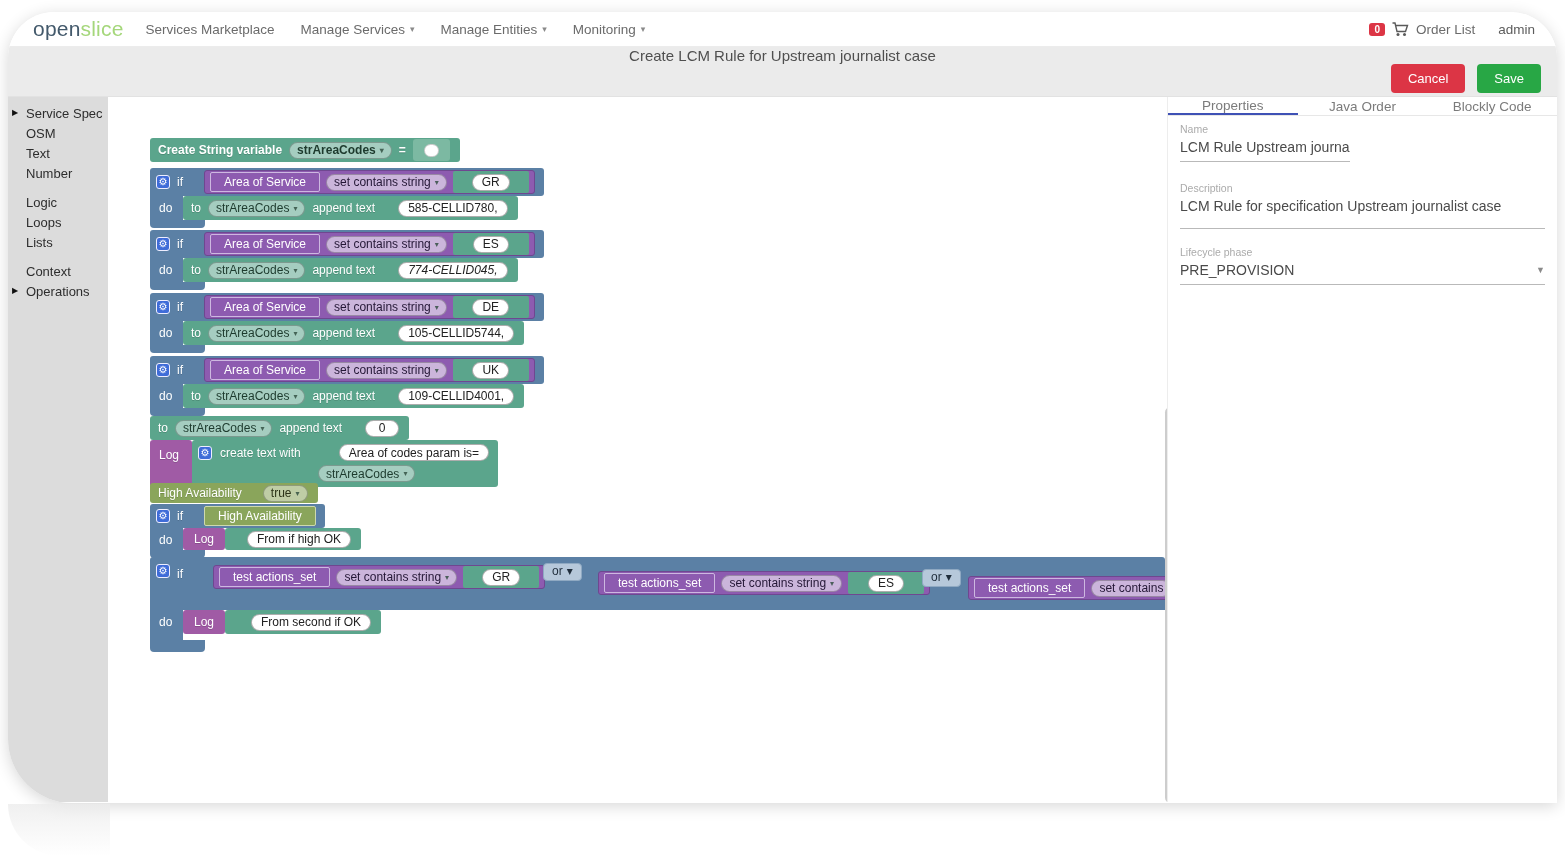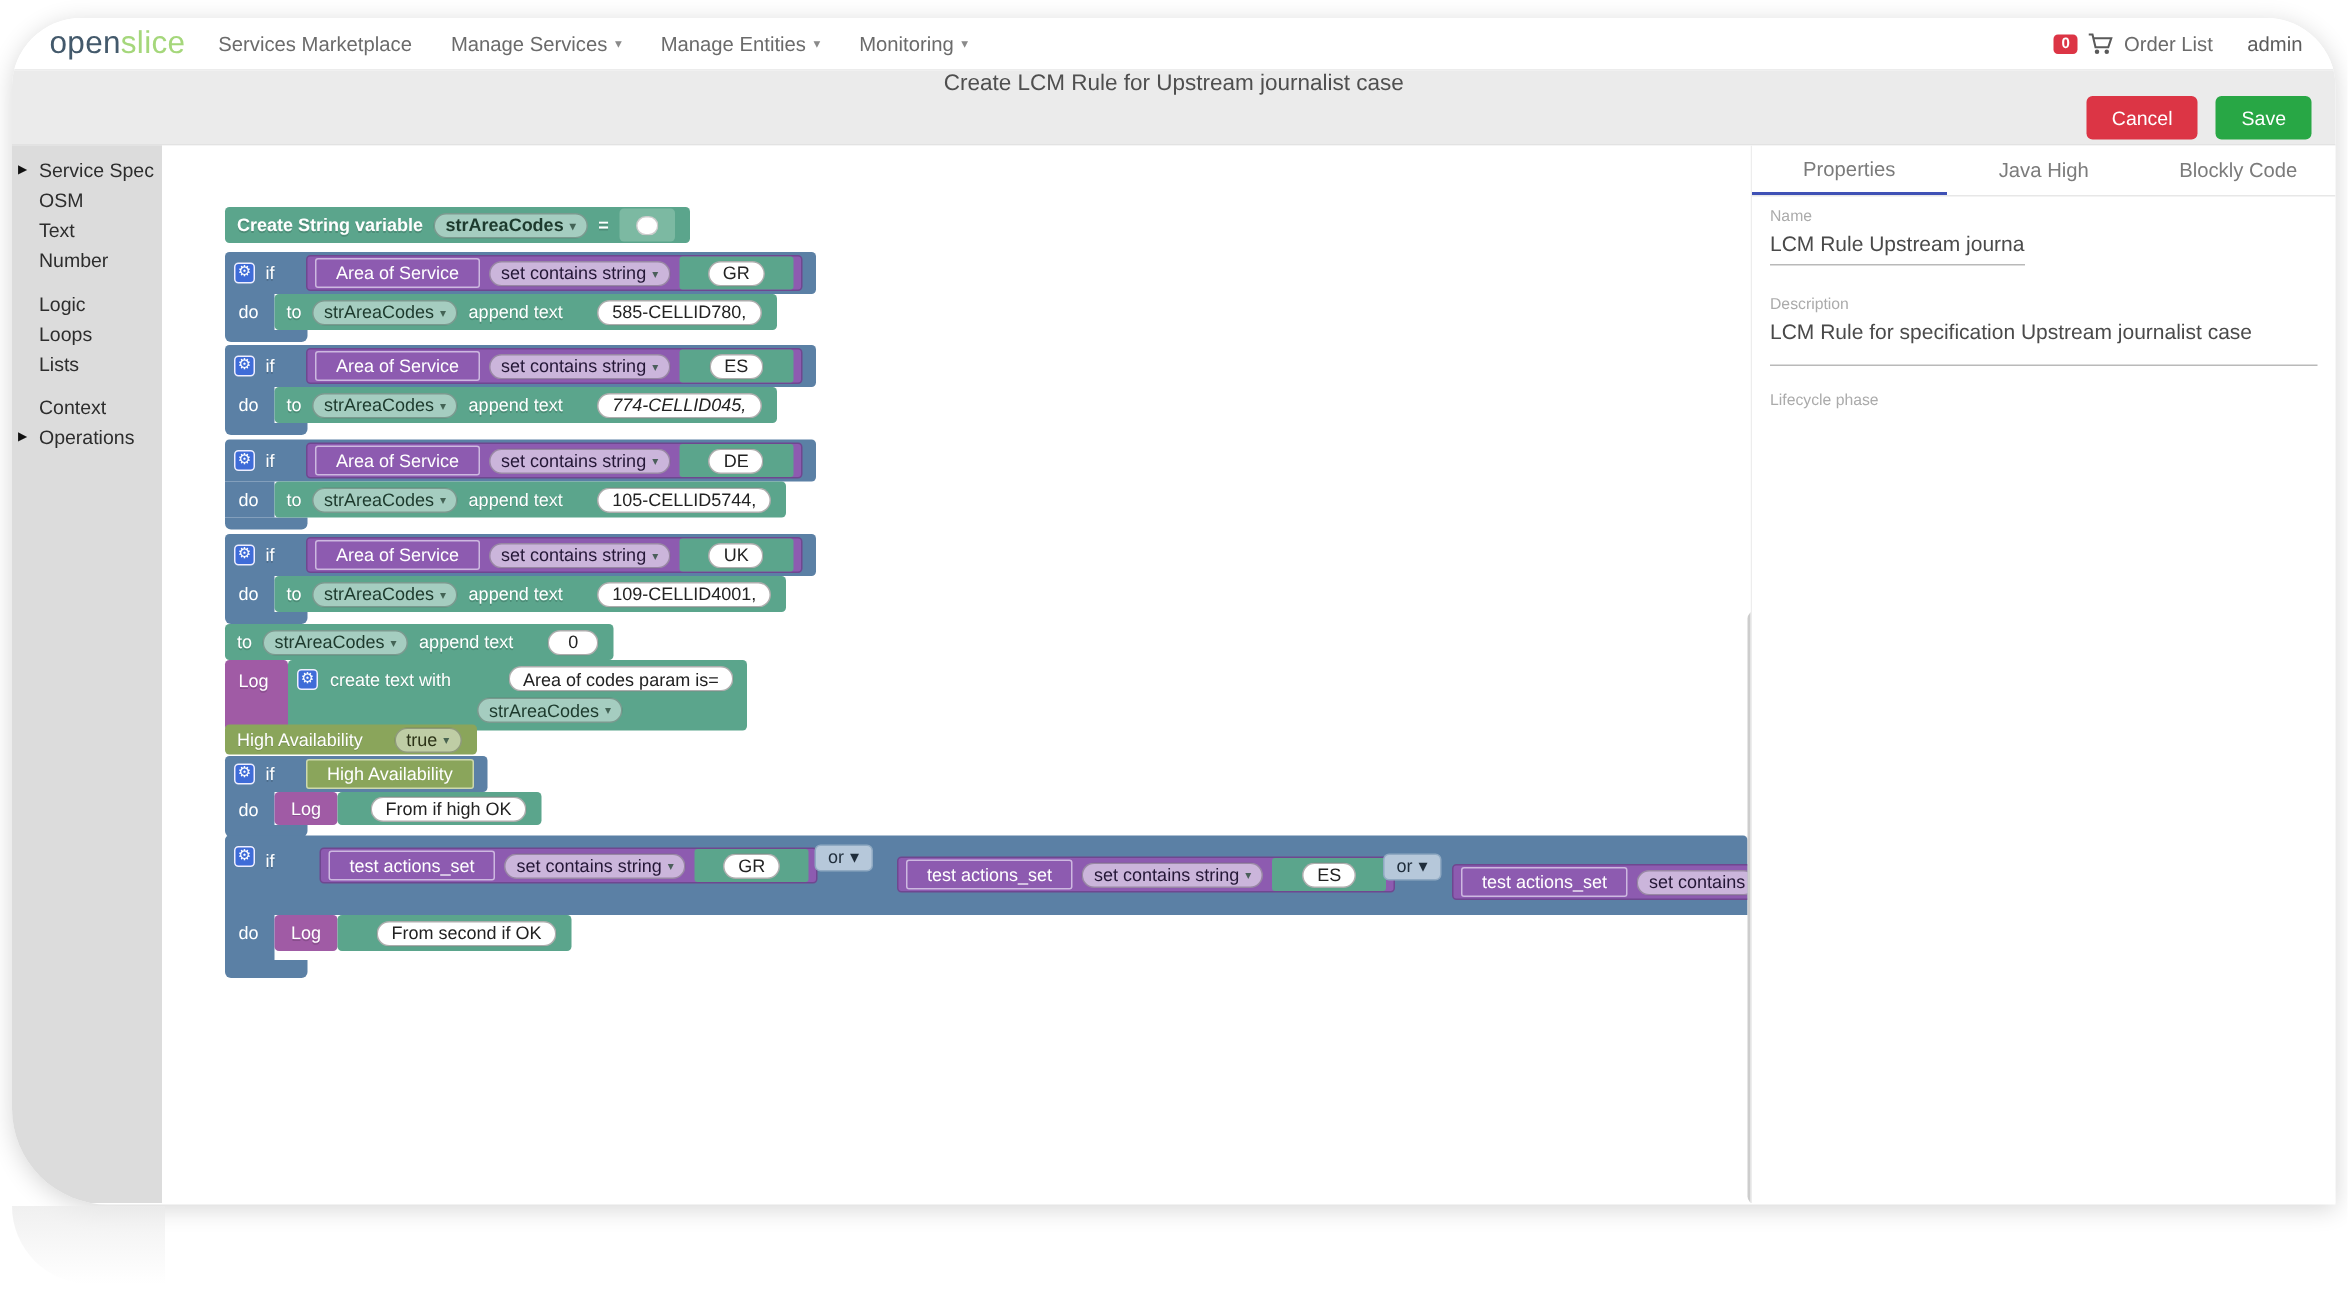--- a/index.html
+++ b/index.html
@@ -108,21 +108,21 @@
     border-radius:3px; height:24px; padding:0 11px;
   }
   .logtall { width:42px; flex:none; background:#a05ba5; border-radius:3px; padding:5px 0 0 9px; }
   .ctw { display:inline-flex; flex-direction:column; gap:4px; background:#5ba58c; border-radius:3px; padding:4px 9px 5px 6px; }
   .ctw-row { display:flex; align-items:center; gap:8px; }
   .shadowblk { display:inline-flex; align-items:center; justify-content:center; background:#7cb9a2; border-radius:3px; height:22px; padding:0 11px; }
   .shadowblk .pill { width:15px; height:13px; padding:0; border-color:rgba(0,0,0,.2); }
   .bigifhdr { position:relative; width:1015px; height:53px; background:#5b80a5; border-radius:3px 3px 0 0; overflow:hidden; }
   .vsb { position:absolute; left:1057px; top:310px; width:11px; height:396px; background:#cdcdcd; border-radius:6px; cursor:pointer; }
   
-  .tabs { display:flex; height:34px; border-bottom:1px solid #e7e7e7; }
+  .tabs { display:flex; height:19px; border-bottom:1px solid #e7e7e7; }
   .tab { width:130px; display:flex; align-items:center; justify-content:center; font-size:13.5px; color:#7b7b7b; cursor:pointer; }
   .tab.active { border-bottom:2px solid #3f51b5; }
   .fields { padding:7px 12px 0 12px; }
   .f-label { font-size:10.5px; color:#ababab; margin-bottom:4px; }
   .f-line { border-bottom:1px solid #b9b9b9; padding-bottom:6px; font-size:14px; color:#4a4a4a; white-space:nowrap; overflow:hidden; }
   .w-name { width:170px; }
   .mt20 { margin-top:20px; }
   .mt17 { margin-top:17px; }
   .lifecycle-line { display:flex; align-items:center; }
   .lifecycle-line .grow { flex:1; }
@@ -449,31 +449,35 @@
         </div>
         <div class="ifbar" style="height:12px;"></div>
       </div>
 
       <div class="vsb"></div>
     </div>
 
     <aside class="props">
       <div class="tabs">
         <div class="tab active">Properties</div>
-        <div class="tab">Java High</div>
+        <div class="tab">Java Order</div>
         <div class="tab">Blockly Code</div>
       </div>
       <div class="fields">
         <div class="f-label">Name</div>
         <div class="f-line w-name">LCM Rule Upstream journalist</div>
 
         <div class="f-label mt20">Description</div>
         <div class="f-line" style="padding-bottom:14px;">LCM Rule for specification Upstream journalist case</div>
 
         <div class="f-label mt17">Lifecycle phase</div>
+        <div class="f-line lifecycle-line">
+          <span class="grow">PRE_PROVISION</span>
+          <span class="sel-arrow">▼</span>
+        </div>
 
       </div>
     </aside>
 
   </div>
 </div>
 
 <div class="reflection"></div>
 
 </body></html>

